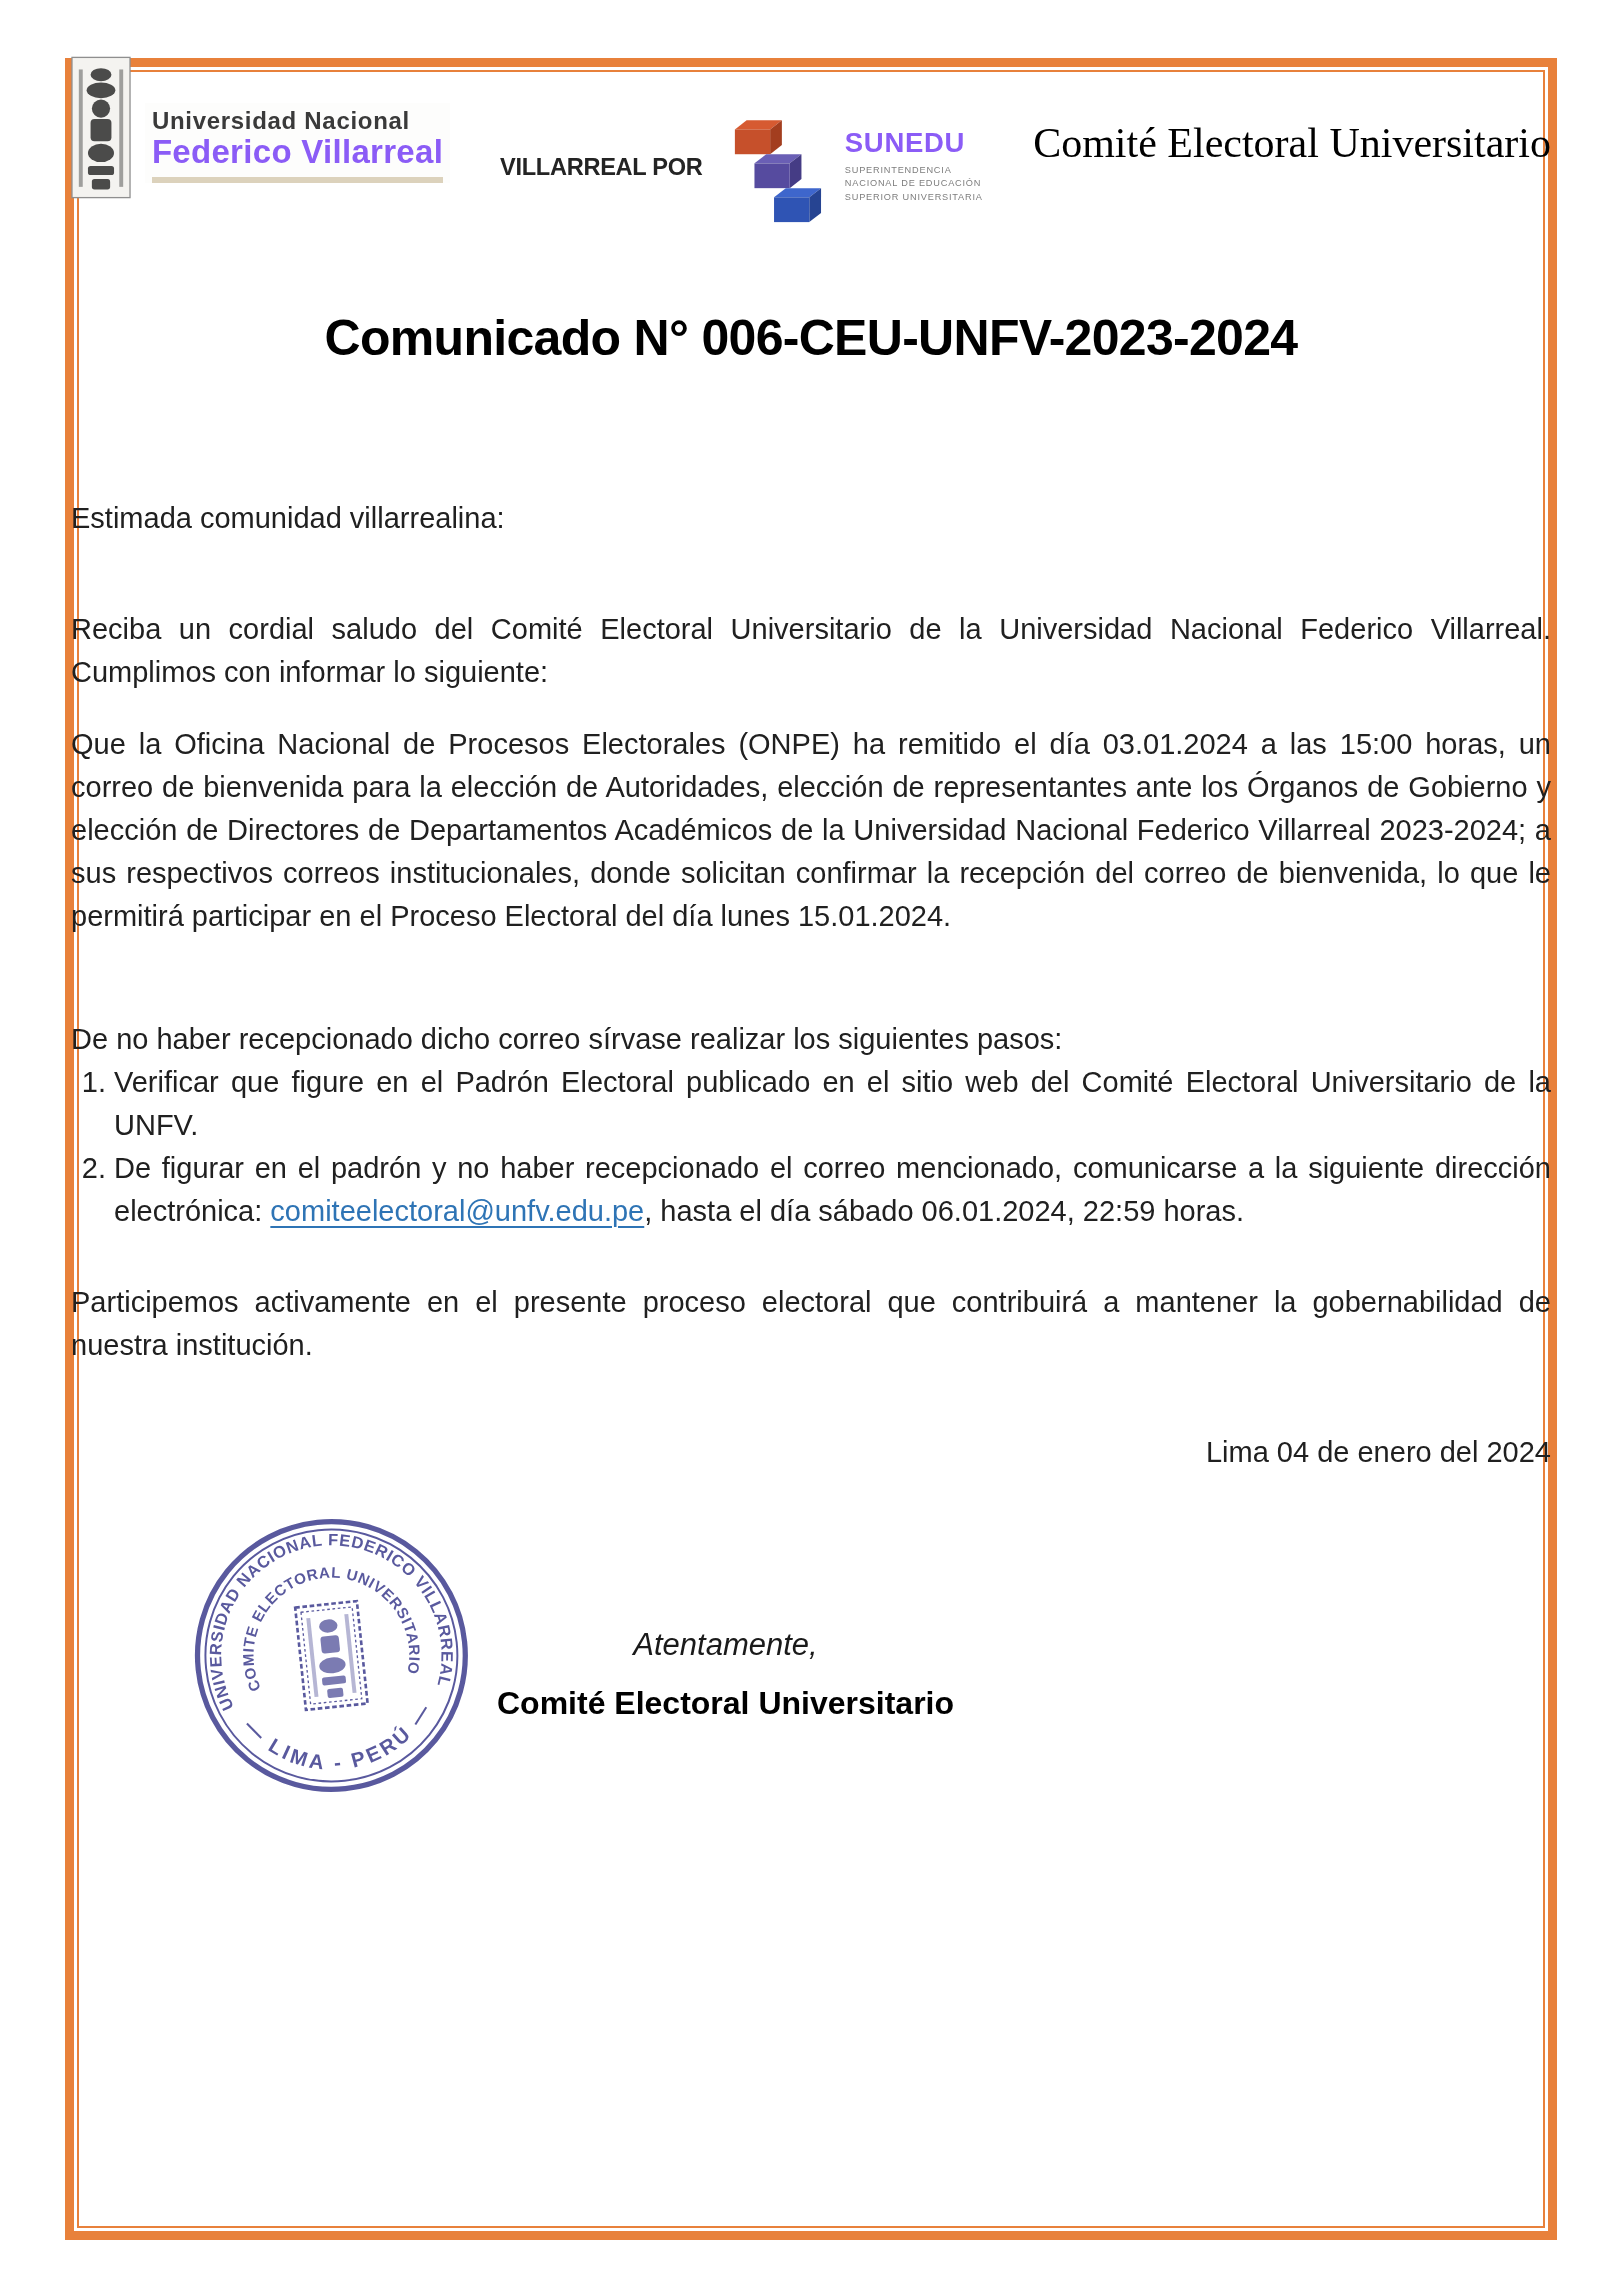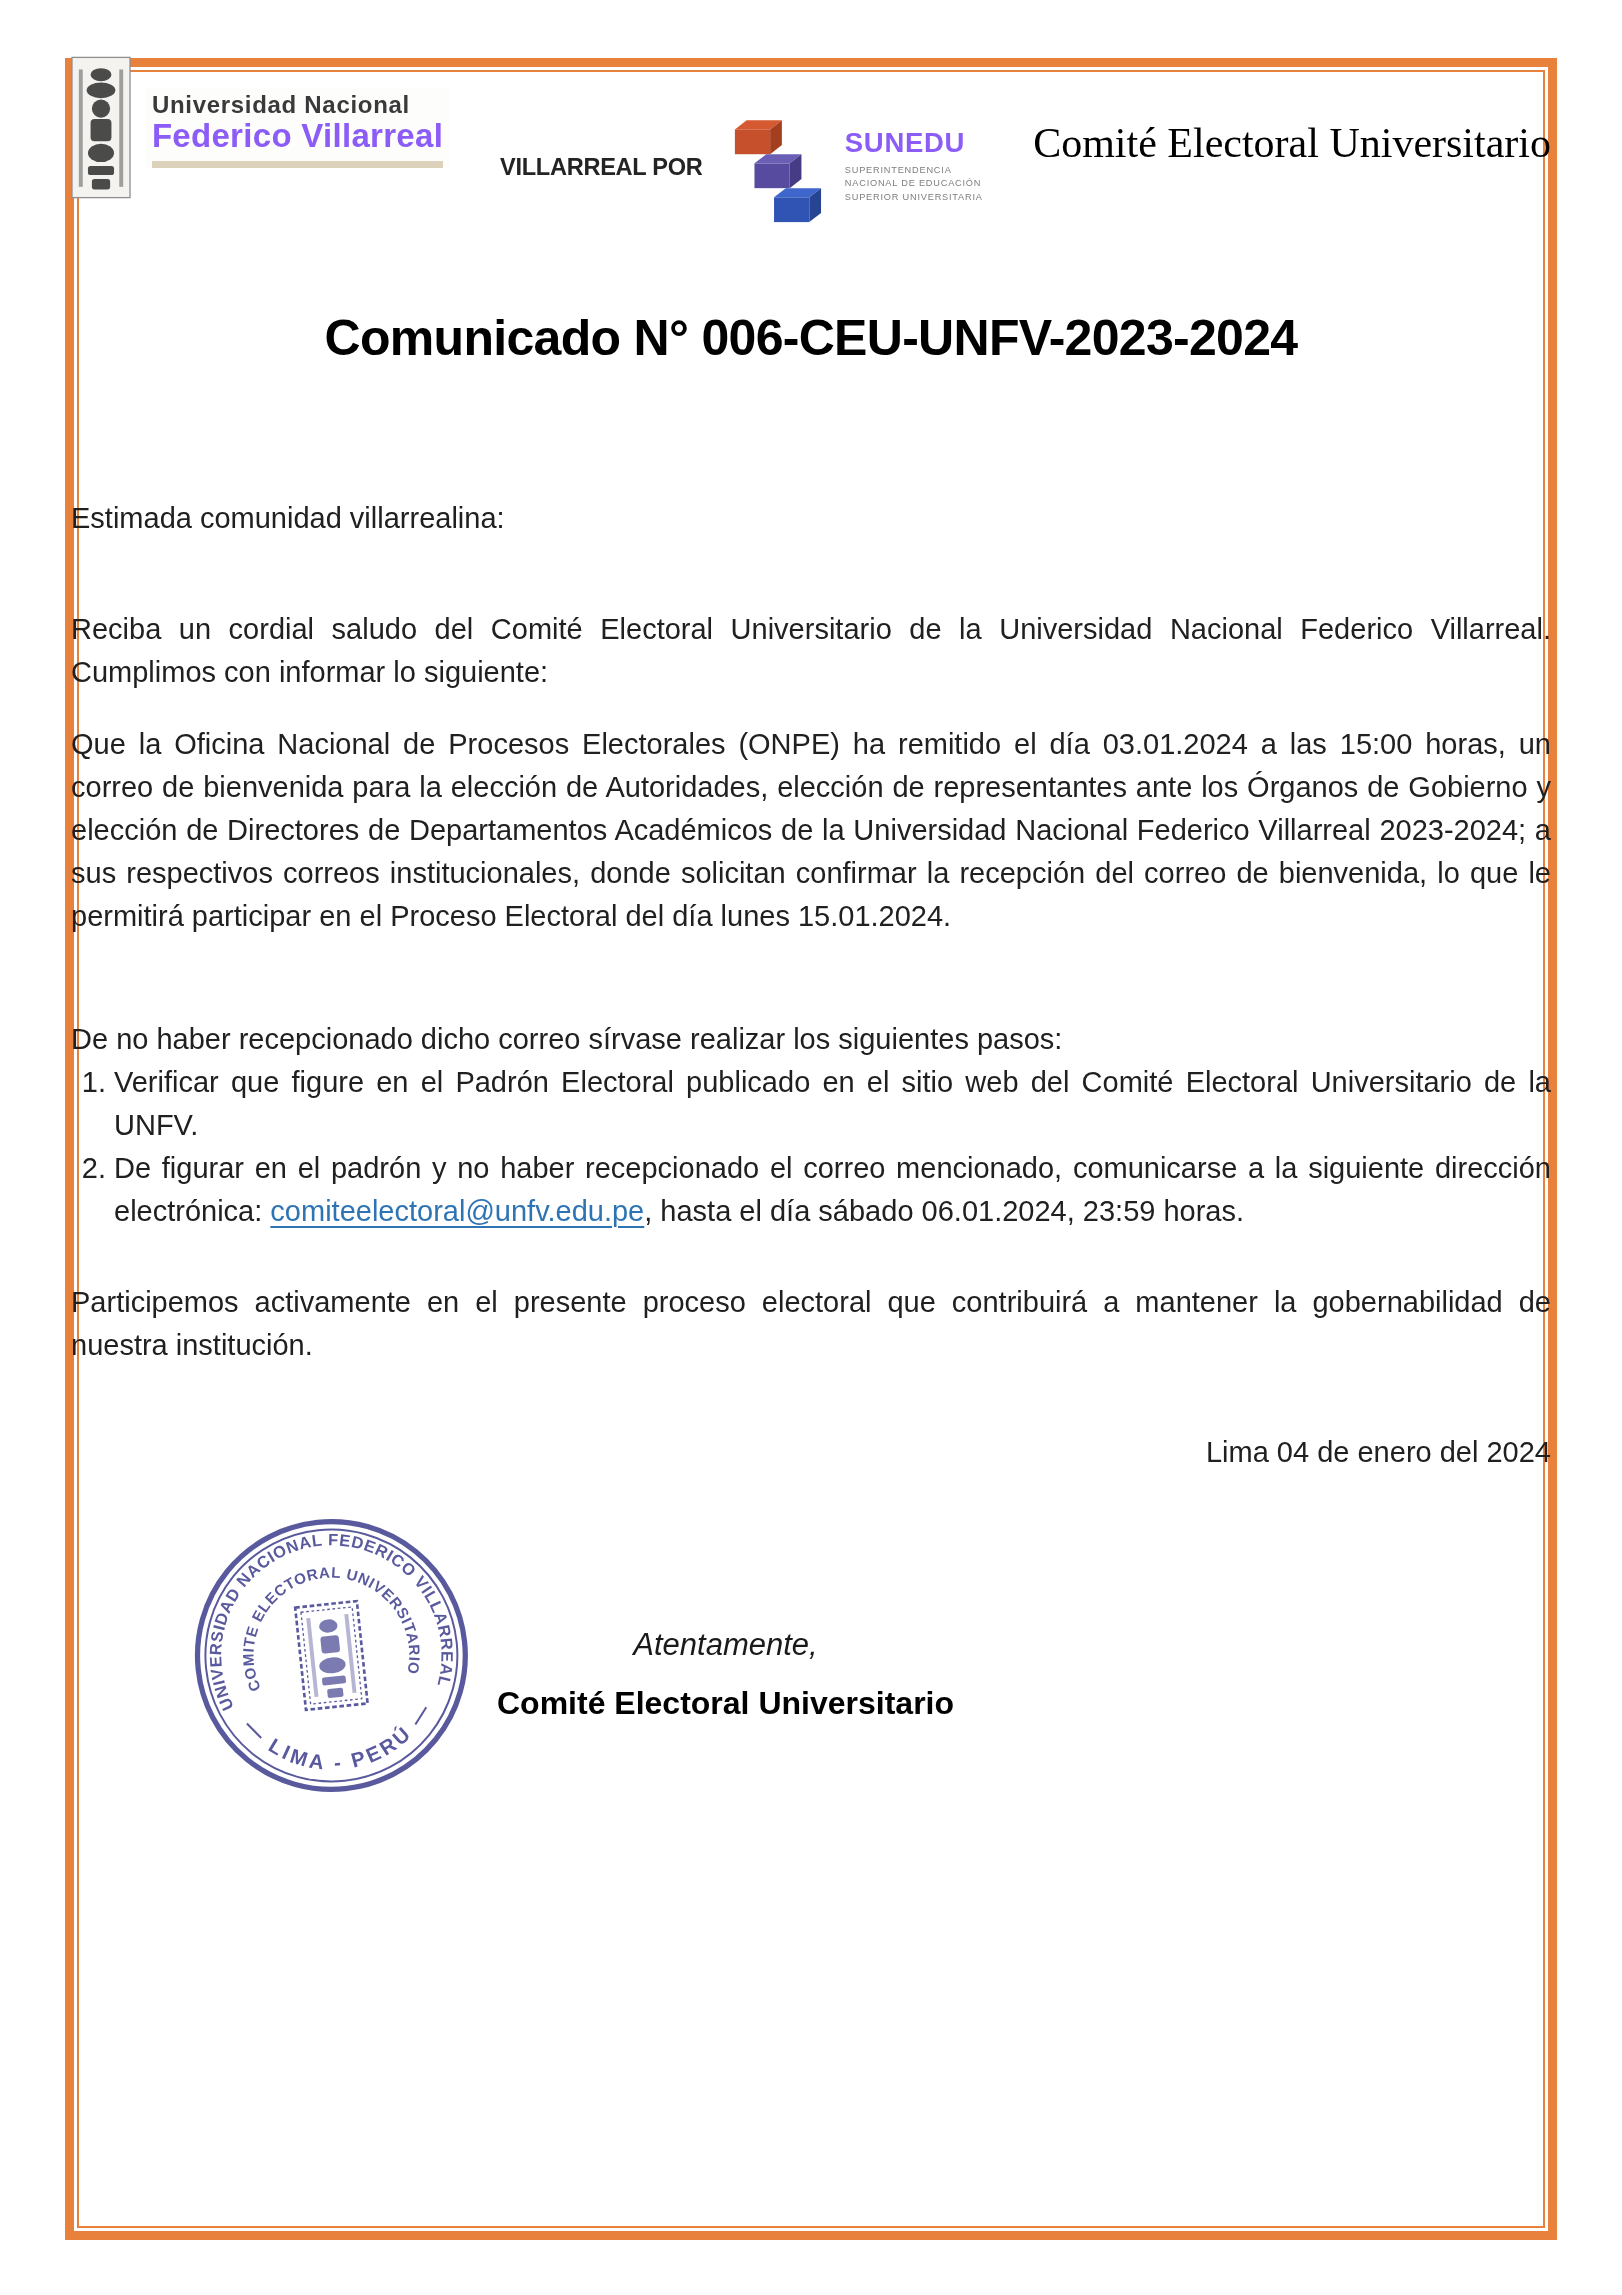--- a/index.html
+++ b/index.html
@@ -15,21 +15,21 @@
 
   
   .frame-outer{position:absolute;top:58px;left:65px;right:65px;bottom:55px;
     border:9.2px solid var(--orange);}
   .frame-inner{position:absolute;inset:3.3px;border:2.6px solid var(--orange);}
 
   .content{position:absolute;inset:0;padding:56px 71px 0 71px;}
 
   
   .header{display:flex;justify-content:space-between;align-items:flex-start;}
-  .logo-block{display:flex;align-items:flex-start;}
+  .logo-block{display:flex;align-items:center;}
   .crest{display:block;}
   .logo-text{margin-left:14.4px;margin-top:31px;background:#fdfdfc;padding:3.9px 6.5px 0 6.5px;}
   .logo-line1{font-size:24px;font-weight:600;color:#3a3a3a;letter-spacing:0.7px;line-height:1.15;}
   .logo-line2{font-size:33px;font-weight:800;color:#8b5cf6;letter-spacing:0.3px;line-height:1.1;}
   .logo-rule{height:6.5px;background:#DCD2BC;margin-top:6.5px;width:291px;}
 
   .sunedu-block{display:flex;align-items:flex-start;margin-top:60px;}
   .licensed{font-size:23.6px;font-weight:800;letter-spacing:-0.3px;color:#242424;margin-top:38px;}
   .cubes{margin:0 6.5px 0 11.8px;display:block;}
   .sunedu-col{margin-top:10.5px;}
@@ -144,21 +144,21 @@
 
     <p class="bodytext para p-main">Que la Oficina Nacional de Procesos Electorales (ONPE) ha remitido el día 03.01.2024 a las 15:00 horas, un correo de bienvenida para la elección de Autoridades, elección de representantes ante los Órganos de Gobierno y elección de Directores de Departamentos Académicos de la Universidad Nacional Federico Villarreal 2023-2024; a sus respectivos correos institucionales, donde solicitan confirmar la recepción del correo de bienvenida, lo que le permitirá participar en el Proceso Electoral del día lunes 15.01.2024.</p>
 
     <p class="bodytext p-steps-intro">De no haber recepcionado dicho correo sírvase realizar los siguientes pasos:</p>
 
     <ol class="bodytext steps">
       <li>
         <span>Verificar que figure en el Padrón Electoral publicado en el sitio web del Comité Electoral Universitario de la UNFV.</span>
       </li>
       <li>
-        <span>De figurar en el padrón y no haber recepcionado el correo mencionado, comunicarse a la siguiente dirección electrónica: </span><a class="email-link">comiteelectoral@unfv.edu.pe</a><span>, hasta el día sábado 06.01.2024, 23:59 horas.</span>
+        <span>De figurar en el padrón y no haber recepcionado el correo mencionado, comunicarse a la siguiente dirección electrónica: </span><a class="email-link">comiteelectoral@unfv.edu.pe</a><span>, hasta el día sábado 06.01.2024, 22:59 horas.</span>
       </li>
     </ol>
 
     <p class="bodytext para p-closing">Participemos activamente en el presente proceso electoral que contribuirá a mantener la gobernabilidad de nuestra institución.</p>
 
     <p class="bodytext date-line">Lima 04 de enero del 2024</p>
 
     <div class="signature-block">
 
       <div class="seal-wrap">

